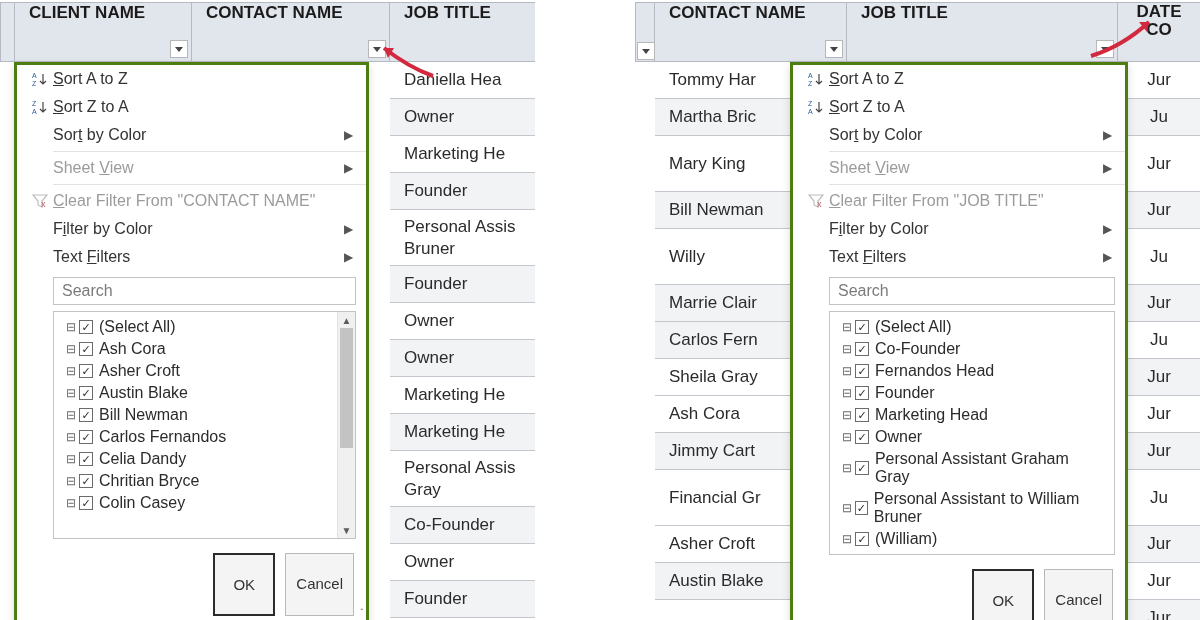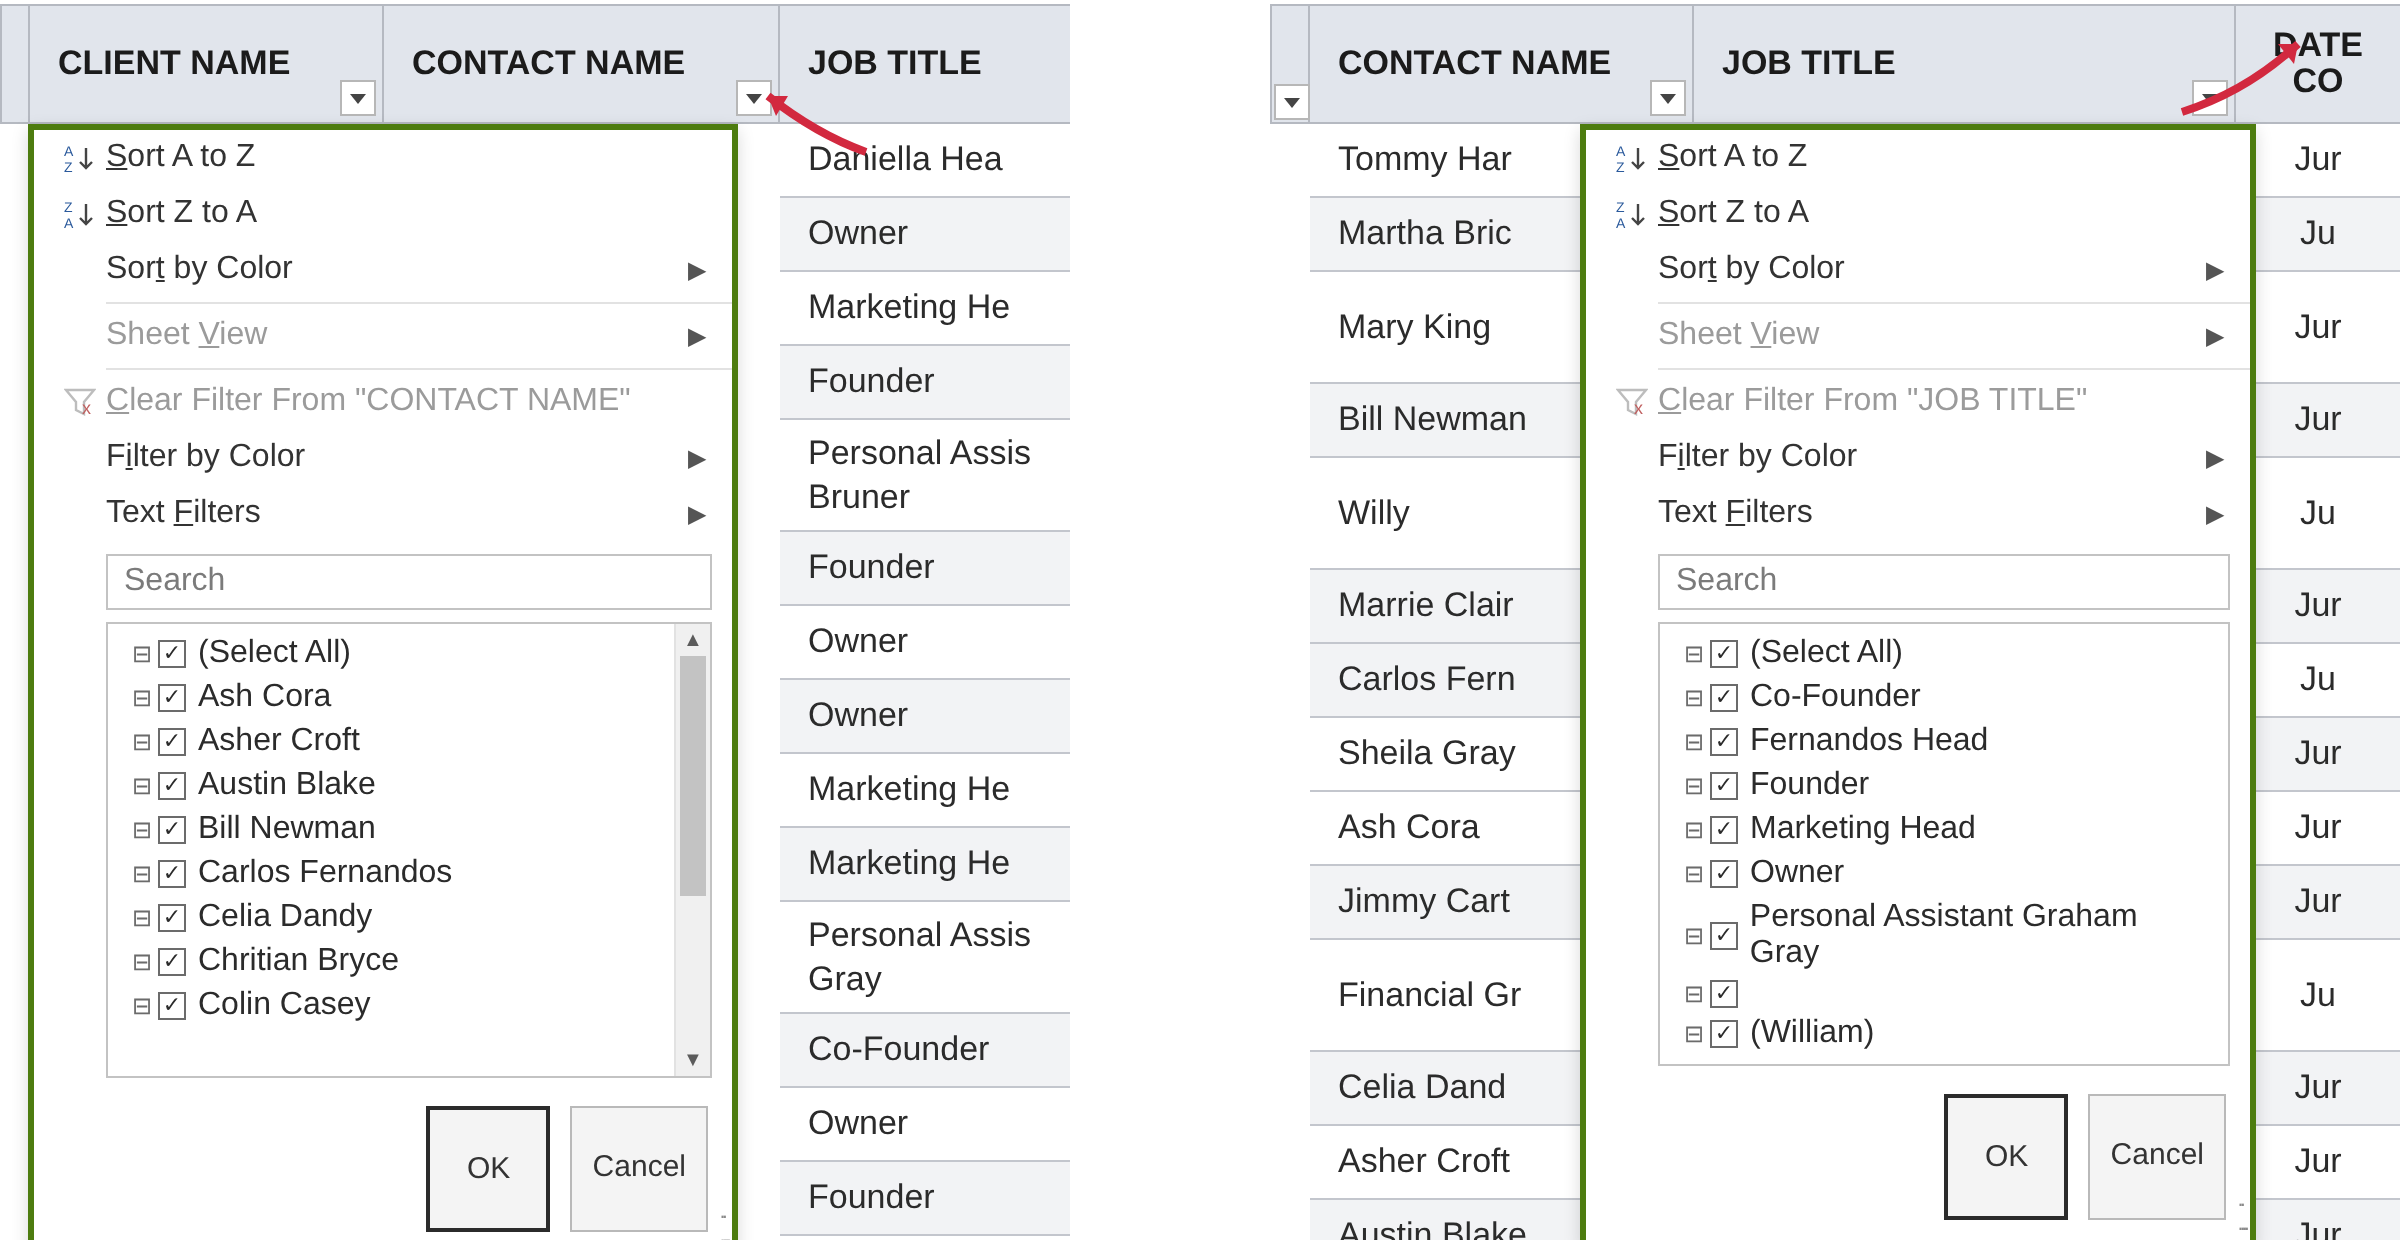--- a/index.html
+++ b/index.html
@@ -1,21 +1,21 @@
 <!DOCTYPE html>
 <html><head>
 <meta charset="utf-8">
 <style>
   * { box-sizing: border-box; font-family: "Segoe UI", Arial, sans-serif; }
   body { margin: 0; background: #fff; display: flex; gap: 100px; padding-top: 2px; overflow: hidden; }
   .panel { position: relative; flex-shrink: 0; }
   .grid { display: flex; }
   .col { display: flex; flex-direction: column; }
   .hdr {
-    height: 60px; display: flex; align-items: center; position: relative;
+    height: 60px; display: flex; align-items: flex-start; position: relative;
     background: #e1e5ec; border: 1px solid #b5b9c1; border-left: none;
     font-weight: 700; font-size: 17px; color: #1b1b1b; padding: 0 14px;
   }
   .panel .col:first-child .hdr { border-left: 1px solid #b5b9c1; }
   .filter-btn {
     position: absolute; bottom: 3px; right: 3px; width: 18px; height: 18px;
     background: #fff; border: 1px solid #b7b7b7; display: flex;
     align-items: center; justify-content: center; cursor: pointer;
   }
   .filter-btn svg { width: 8px; height: 5px; }
@@ -268,21 +268,20 @@
         <div class="cell shade">Martha Bric</div>
         <div class="cell tall">Mary King</div>
         <div class="cell shade">Bill Newman</div>
         <div class="cell tall">Willy</div>
         <div class="cell shade">Marrie Clair</div>
         <div class="cell shade">Carlos Fern</div>
         <div class="cell">Sheila Gray</div>
         <div class="cell">Ash Cora</div>
         <div class="cell shade">Jimmy Cart</div>
         <div class="cell tall">Financial Gr</div>
-        <div class="cell shade">Celia Dand</div>
         <div class="cell">Asher Croft</div>
         <div class="cell shade">Austin Blake</div>
       </div>
     <div class="col" id="R-jcol" style="width:271px;">
       <div class="hdr">
         <span>JOB TITLE</span>
         <div class="filter-btn">
           <svg viewBox="0 0 8 5">
               <path d="M0 0 L8 0 L4 5 Z" fill="#444"></path>
             </svg>
@@ -419,20 +418,21 @@
           <span>Owner</span>
         </div>
         <div class="check-row">
           <span class="tree-tick">⊟</span>
           <span class="check-box">✓</span>
           <span>Personal Assistant Graham Gray</span>
         </div>
         <div class="check-row">
           <span class="tree-tick">⊟</span>
           <span class="check-box">✓</span>
+          <span>Personal Assistant to William Bruner</span>
         </div>
         <div class="check-row">
           <span class="tree-tick">⊟</span>
           <span class="check-box">✓</span>
           <span>(William)</span>
         </div>
       </div>
     <div class="btnbar">
       <div class="btn ok"><span>OK</span></div>
       <div class="btn"><span>Cancel</span></div>

